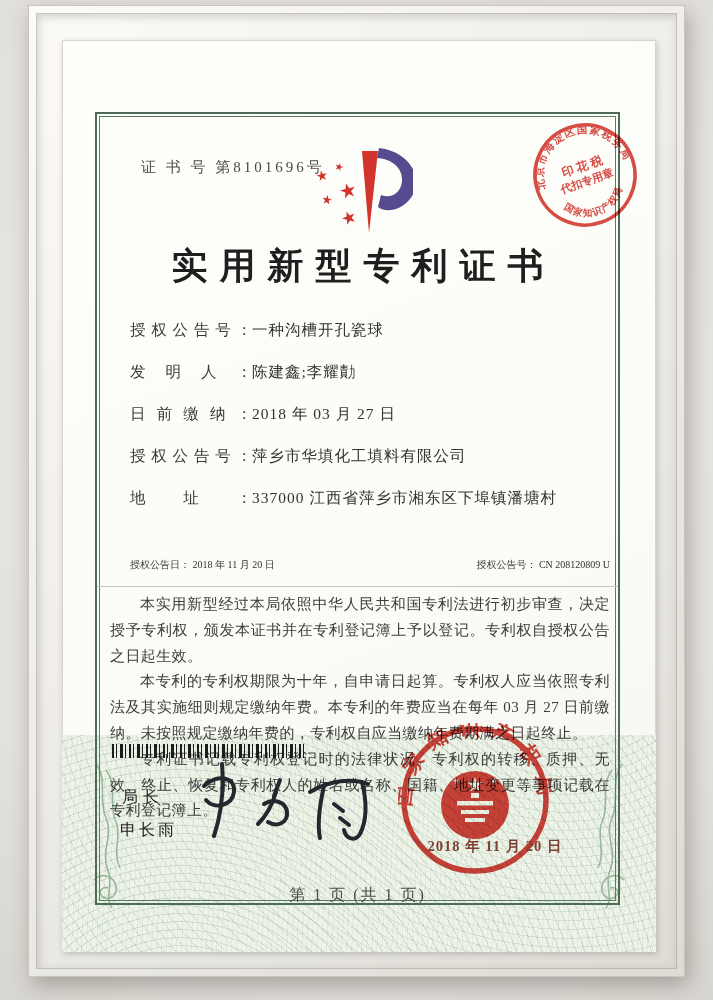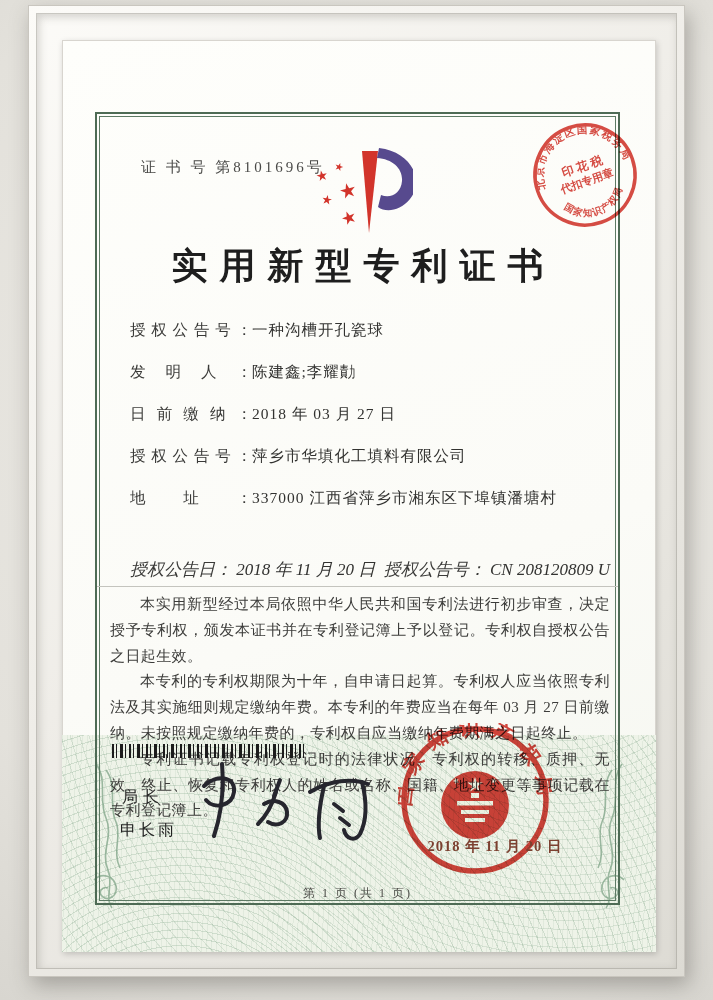--- a/index.html
+++ b/index.html
@@ -57,21 +57,21 @@
   }
   .fields { position:absolute; left:68px; top:280px; width:470px; }
   .field-row { height:42px; font-size:15.5px; color:#323230; white-space:nowrap; }
   .field-label {
     display:inline-block; width:122px; text-align:justify; text-align-last:justify;
     color:#3a3a38; vertical-align:top;
   }
   .field-value { letter-spacing:1px; }
   .grant-row {
     position:absolute; left:68px; top:518px; width:480px; display:flex;
-    justify-content:space-between; font-size:17px; color:#323230; white-space:nowrap;font-style:italic;
+    justify-content:space-between; font-size:10px; color:#323230; white-space:nowrap;
   }
   .grant-label { display:inline-block; color:#3a3a38; }
   .divider { position:absolute; left:35px; top:546px; width:521px; height:1px; background:#c4c4be; }
   .paragraphs {
     position:absolute; left:48px; top:552px; width:500px;
     font-size:15px; line-height:1.72; color:#3c3c3a; text-align:justify;
   }
   .paragraphs p { text-indent:2em; letter-spacing:.4px; }
   .barcode {
     position:absolute; left:50px; top:704px; width:195px; height:14px;
@@ -85,21 +85,21 @@
   .seal-bottom {
     position:absolute; left:336px; top:683px; width:154px; height:154px;
     opacity:.92; mix-blend-mode:multiply;
   }
   .seal-date {
     position:absolute; left:348px; top:797px; width:170px; text-align:center;
     font-size:14.5px; color:#7c4030; letter-spacing:1px; font-weight:700;
   }
   .footer {
     position:absolute; left:33px; top:845px; width:525px; text-align:center;
-    font-size:12px; color:#4c4c48; letter-spacing:2px;
+    font-size:16px; color:#4c4c48; letter-spacing:2px;
   }
   .flourish { position:absolute; top:720px; width:46px; height:150px; opacity:.75; }
   .flourish.left { left:26px; }
   .flourish.right { right:26px; transform:scaleX(-1); }
 </style>
 </head>
 <body>
 
 <div class="frame">
   <div class="paper">

